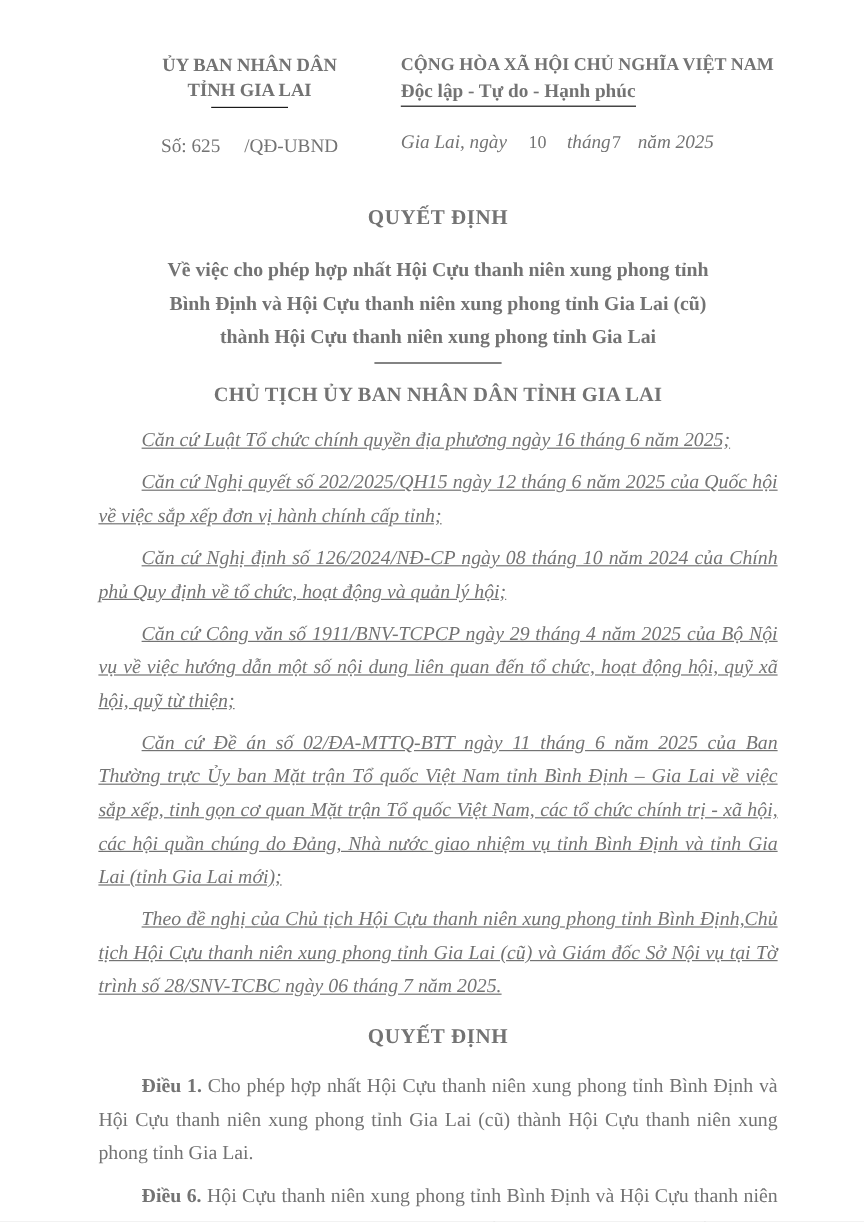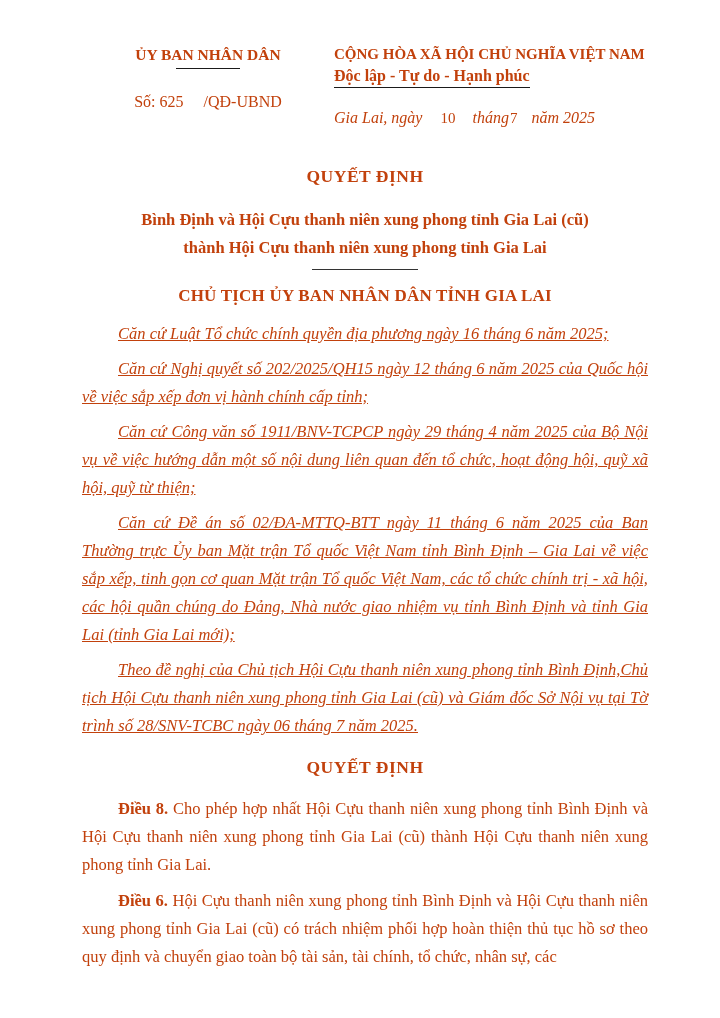--- a/index.html
+++ b/index.html
@@ -6,21 +6,21 @@
     margin: 0;
     padding: 0;
     background: #e8e8e8;
   }
   .page {
     position: relative;
     width: 720px;
     height: 1018px;
     margin: 0 auto;
     background: #ffffff;
-    color: #c2410c;
+    color: #737373;
     font-family: "Liberation Serif", "DejaVu Serif", serif;
     font-size: 16.5px;
     box-sizing: border-box;
     padding: 44px 72px 0 82px;
     overflow: hidden;
   }
   
   .header-row {
     display: flex;
     align-items: flex-start;
@@ -137,59 +137,62 @@
   .article .article-label { font-weight: bold; }
 </style>
 </head>
 <body>
 
 <div class="page">
 
   <div class="header-row">
     <div class="header-left">
       <div class="org-line">ỦY BAN NHÂN DÂN</div>
+      <div class="org-line">TỈNH GIA LAI</div>
       <div class="org-rule"></div>
       <div class="doc-number">
         <span class="num-prefix">Số: 625</span><span>/QĐ-UBND</span>
       </div>
     </div>
     <div class="header-right">
       <div class="national-line1">CỘNG HÒA XÃ HỘI CHỦ NGHĨA VIỆT NAM</div>
       <div class="national-line2-wrap">
         <span class="national-line2">Độc lập - Tự do - Hạnh phúc</span>
       </div>
       <div class="dateline">
         <span>Gia Lai, ngày</span><span class="filled sp-day">10</span><span class="sp-month">tháng</span><span class="filled sp-month-num">7</span><span class="sp-year">năm 2025</span>
       </div>
     </div>
   </div>
 
   <div class="decree-heading">QUYẾT ĐỊNH</div>
 
   <div class="subject">
+    <div>Về việc cho phép hợp nhất Hội Cựu thanh niên xung phong tỉnh</div>
     <div>Bình Định và Hội Cựu thanh niên xung phong tỉnh Gia Lai (cũ)</div>
     <div>thành Hội Cựu thanh niên xung phong tỉnh Gia Lai</div>
     <div class="subject-rule"></div>
   </div>
 
   <div class="authority">CHỦ TỊCH ỦY BAN NHÂN DÂN TỈNH GIA LAI</div>
 
   <div class="recitals">
     <p class="recital">Căn cứ Luật Tổ chức chính quyền địa phương ngày 16 tháng 6 năm 2025;</p>
     <p class="recital">Căn cứ Nghị quyết số 202/2025/QH15 ngày 12 tháng 6 năm 2025 của Quốc hội về việc sắp xếp đơn vị hành chính cấp tỉnh;</p>
+    <p class="recital">Căn cứ Nghị định số 126/2024/NĐ-CP ngày 08 tháng 10 năm 2024 của Chính phủ Quy định về tổ chức, hoạt động và quản lý hội;</p>
     <p class="recital">Căn cứ Công văn số 1911/BNV-TCPCP ngày 29 tháng 4 năm 2025 của Bộ Nội vụ về việc hướng dẫn một số nội dung liên quan đến tổ chức, hoạt động hội, quỹ xã hội, quỹ từ thiện;</p>
     <p class="recital">Căn cứ Đề án số 02/ĐA-MTTQ-BTT ngày 11 tháng 6 năm 2025 của Ban Thường trực Ủy ban Mặt trận Tổ quốc Việt Nam tỉnh Bình Định – Gia Lai về việc sắp xếp, tinh gọn cơ quan Mặt trận Tổ quốc Việt Nam, các tổ chức chính trị - xã hội, các hội quần chúng do Đảng, Nhà nước giao nhiệm vụ tỉnh Bình Định và tỉnh Gia Lai (tỉnh Gia Lai mới);</p>
     <p class="recital">Theo đề nghị của Chủ tịch Hội Cựu thanh niên xung phong tỉnh Bình Định,Chủ tịch Hội Cựu thanh niên xung phong tỉnh Gia Lai (cũ) và Giám đốc Sở Nội vụ tại Tờ trình số 28/SNV-TCBC ngày 06 tháng 7 năm 2025.</p>
   </div>
 
   <div class="decision-heading2">QUYẾT ĐỊNH</div>
 
   <div>
     <p class="article">
-      <span class="article-label">Điều 8.</span>
+      <span class="article-label">Điều 1.</span>
       <span>Cho phép hợp nhất Hội Cựu thanh niên xung phong tỉnh Bình Định và Hội Cựu thanh niên xung phong tỉnh Gia Lai (cũ) thành Hội Cựu thanh niên xung phong tỉnh Gia Lai.</span>
     </p>
     <p class="article">
       <span class="article-label">Điều 6.</span>
       <span>Hội Cựu thanh niên xung phong tỉnh Bình Định và Hội Cựu thanh niên xung phong tỉnh Gia Lai (cũ) có trách nhiệm phối hợp hoàn thiện thủ tục hồ sơ theo quy định và chuyển giao toàn bộ tài sản, tài chính, tổ chức, nhân sự, các</span>
     </p>
   </div>
 
 </div>
 

